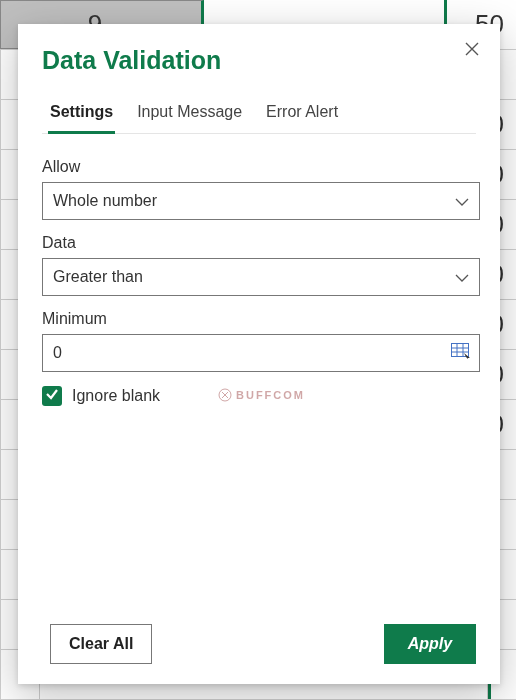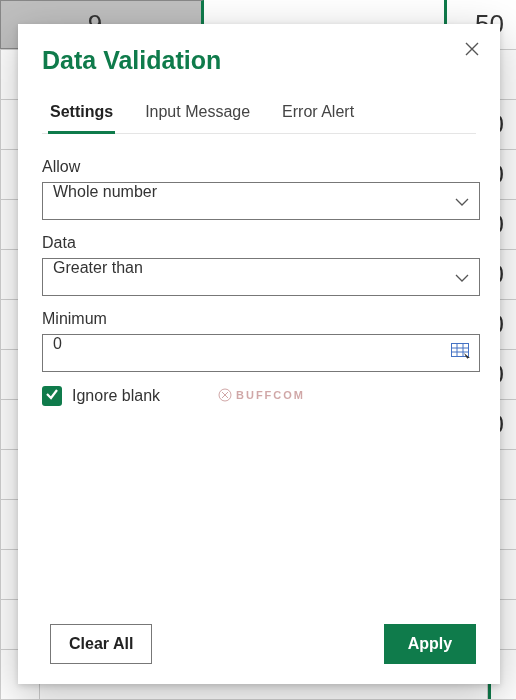--- a/index.html
+++ b/index.html
@@ -85,21 +85,21 @@
 
     .dialog-title {
       color: #0f7b4b;
       font-size: 25px;
       font-weight: 600;
       padding: 22px 32px 0 24px;
     }
 
     .tabs {
       display: flex;
-      gap: 28px;
+      gap: 20px;
       padding: 28px 24px 0 24px;
       border-bottom: 1px solid #e5e5e5;
       margin: 0 24px;
       padding-left: 6px;
       padding-right: 6px;
     }
     .tab {
       padding: 0 2px 10px 2px;
       font-size: 16px;
       color: #444;
@@ -123,20 +123,21 @@
       font-size: 16px;
       color: #333;
       margin: 8px 0 6px 0;
     }
 
     .select-wrap, .input-wrap {
       position: relative;
       border: 1px solid #777;
       height: 38px;
       display: flex;
+      align-items: center;
       padding: 0 10px;
       font-size: 16px;
       color: #333;
       margin-bottom: 14px;
     }
     .chevron {
       position: absolute;
       right: 10px;
       top: 50%;
       transform: translateY(-50%);
@@ -202,20 +203,21 @@
       font-size: 16px;
       font-weight: 600;
       color: #222;
       cursor: pointer;
       min-width: 92px;
     }
     .btn-primary {
       background: #0f7b4b;
       border-color: #0f7b4b;
       color: #fff;
+      font-style: italic;
     }
     .footer-spacer { flex: 1; }
   </style>
 </head>
 <body>
 
 <div class="bg-grid">
   <div class="bg-row">
     <div class="bg-cell bg-topleft">9</div>
     <div class="bg-cell bg-top-gap"></div>

